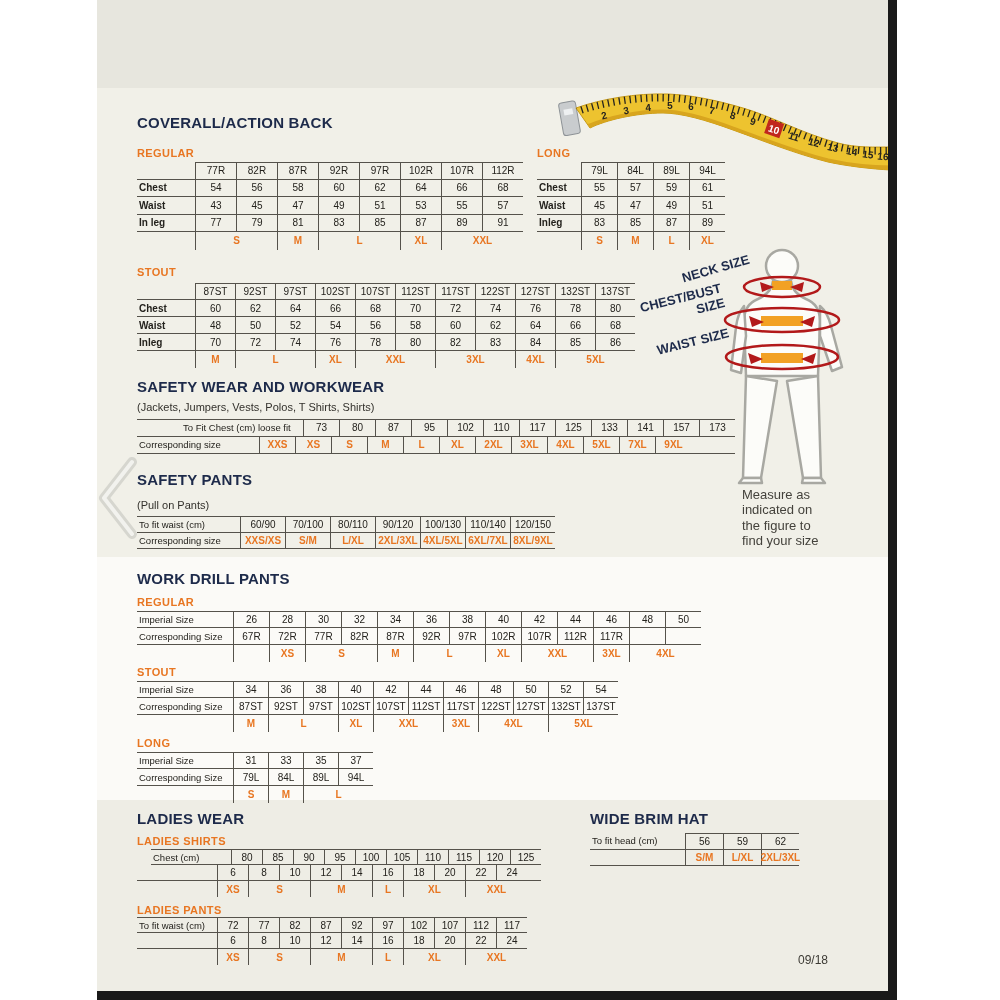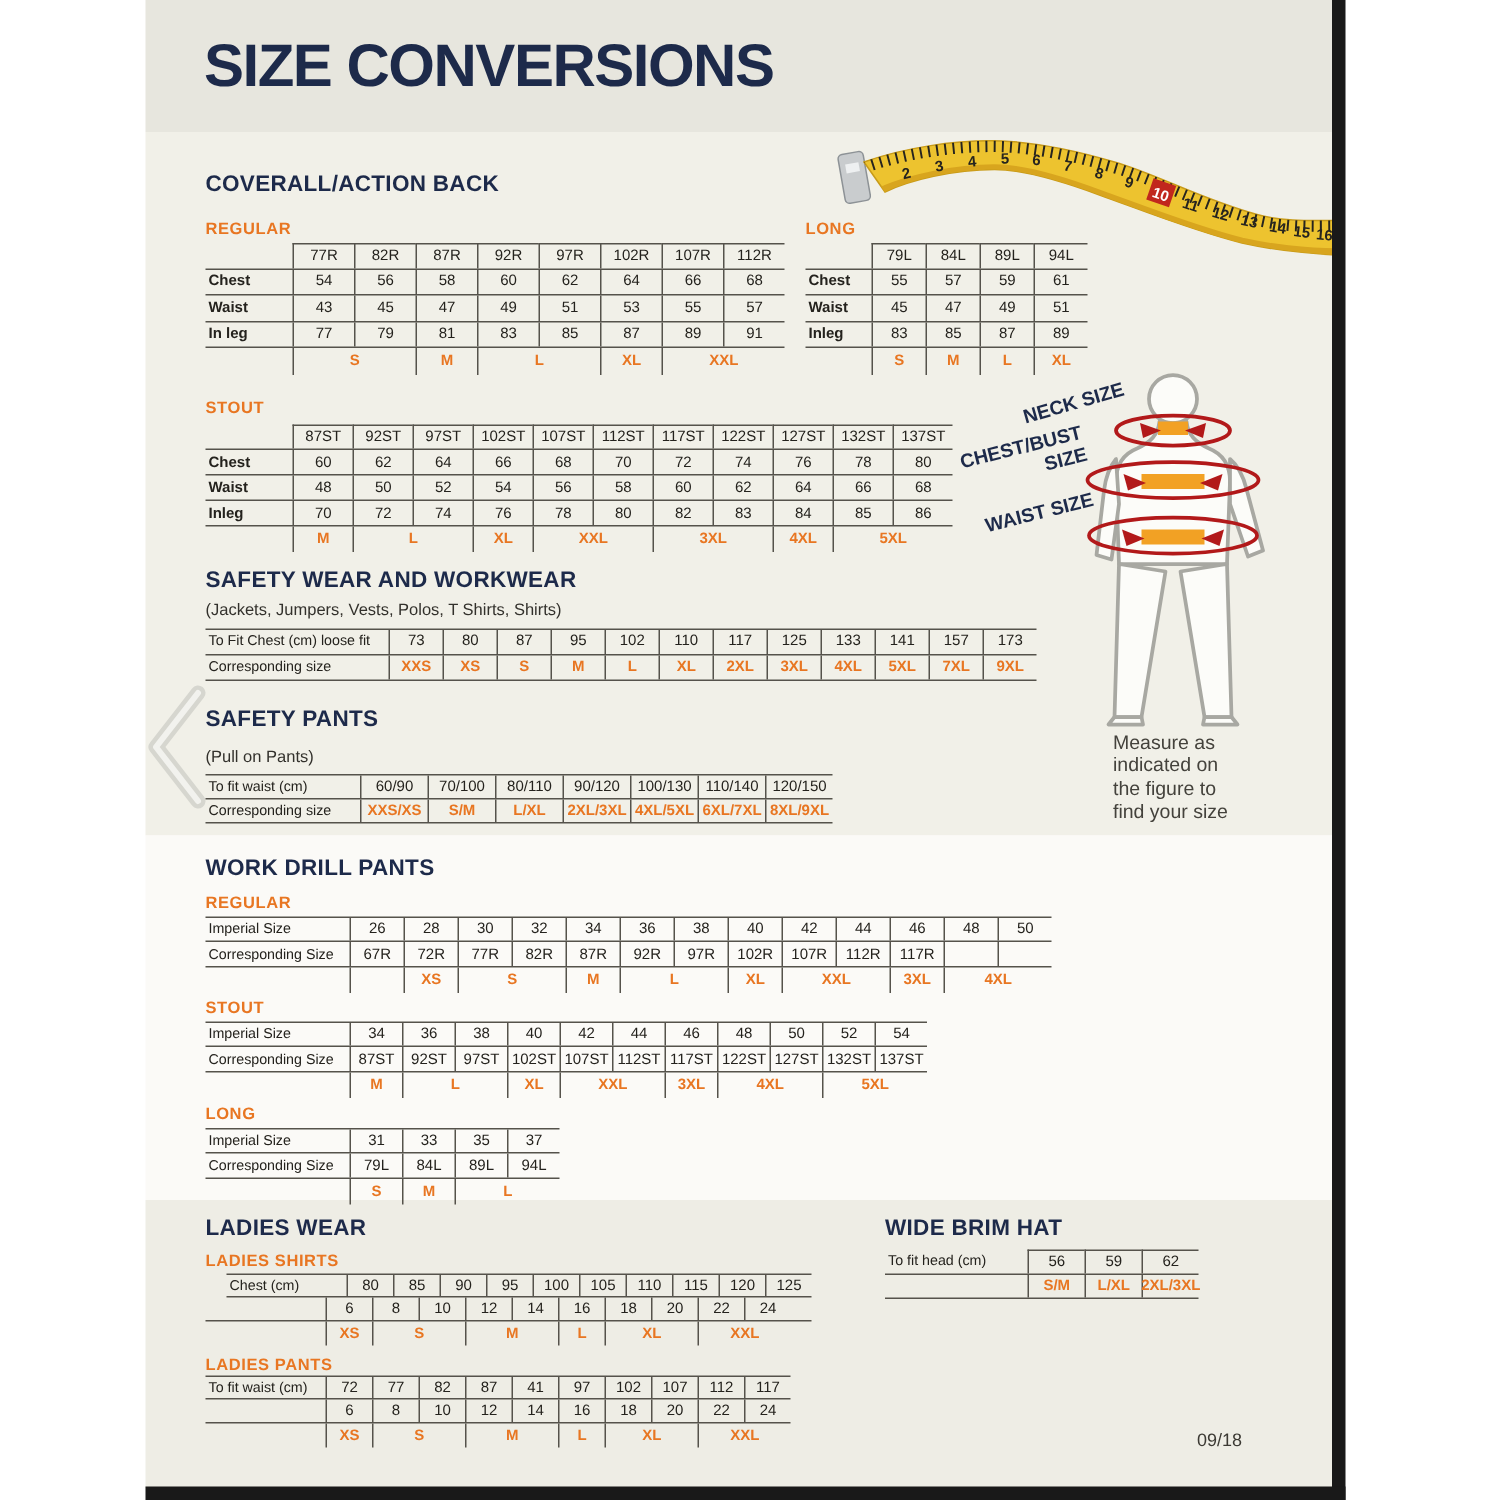--- a/index.html
+++ b/index.html
@@ -55,21 +55,20 @@
 
 <div id="canvas">
 
   <div class="band" id="band-top"></div>
   <div class="band" id="band-main"></div>
   <div class="band" id="band-white"></div>
   <div class="band" id="band-bottom"></div>
   <div id="right-line"></div>
   <div id="bottom-bar"></div>
 
-  <div class="abs" id="page-title">SIZE CONVERSIONS</div>
 
   <svg id="tape-svg" style="left:556px;top:78px;" width="342" height="100" viewBox="0 0 342 100">
     <defs>
       <clipPath id="tapeclip">
         <path d="M20,30 C45,21 80,15 112,16 C135,17 160,22 187,30 C215,38 245,55 282,65 C300,70 320,69 335,69 L335,92 C315,91 290,88 272,84 C240,76 205,62 177,52 C150,42 125,35 107,35 C80,35 50,42 34,50 Z"></path>
       </clipPath>
     </defs>
     <g transform="rotate(-10 18 40)">
       <rect x="5" y="23" width="17" height="33" rx="3" fill="#c9ccce" stroke="#8d9296"></rect>
       <rect x="9" y="30" width="9" height="6" fill="#eef0f1"></rect>
@@ -289,21 +288,21 @@
   </svg>
   <div class="fig-label" style="left:681px;top:261px;transform:rotate(-16deg);">NECK SIZE</div>
   <div class="fig-label" style="left:634px;top:291px;width:90px;text-align:right;transform:rotate(-14deg);">CHEST/BUST SIZE</div>
   <div class="fig-label" style="left:656px;top:334px;transform:rotate(-14deg);">WAIST SIZE</div>
   <div id="fig-caption">Measure as indicated on the figure to find your size</div>
 
   <div class="abs heading" style="left:137px;top:378px;">SAFETY WEAR AND WORKWEAR</div>
   <div class="abs note" style="left:137px;top:401px;">(Jackets, Jumpers, Vests, Polos, T Shirts, Shirts)</div>
   <div class="ttable" style="left:137px;top:419px;">
       <div class="trow tfull" style="height: 17.5px;">
-        <div class="tlabel" style="width: 122px;">To Fit Chest (cm) loose fit</div>
+        <div class="tlabel" style="width: 122px; margin-left: 44px;">To Fit Chest (cm) loose fit</div>
         <div class="tcell" style="width: 36px;">73</div>
         <div class="tcell" style="width: 36px;">80</div>
         <div class="tcell" style="width: 36px;">87</div>
         <div class="tcell" style="width: 36px;">95</div>
         <div class="tcell" style="width: 36px;">102</div>
         <div class="tcell" style="width: 36px;">110</div>
         <div class="tcell" style="width: 36px;">117</div>
         <div class="tcell" style="width: 36px;">125</div>
         <div class="tcell" style="width: 36px;">133</div>
         <div class="tcell" style="width: 36px;">141</div>
@@ -512,21 +511,21 @@
     </div>
 
   <div class="abs sublabel" style="left:137px;top:904px;">LADIES PANTS</div>
   <div class="ttable" style="left:137px;top:917px;">
       <div class="trow tfull" style="height: 16px;">
         <div class="tlabel" style="width: 80px;">To fit waist (cm)</div>
         <div class="tcell" style="width: 31px;">72</div>
         <div class="tcell" style="width: 31px;">77</div>
         <div class="tcell" style="width: 31px;">82</div>
         <div class="tcell" style="width: 31px;">87</div>
-        <div class="tcell" style="width: 31px;">41</div>
+        <div class="tcell" style="width: 31px;">92</div>
         <div class="tcell" style="width: 31px;">97</div>
         <div class="tcell" style="width: 31px;">102</div>
         <div class="tcell" style="width: 31px;">107</div>
         <div class="tcell" style="width: 31px;">112</div>
         <div class="tcell" style="width: 31px;">117</div>
       </div>
       <div class="trow" style="height: 16px;">
         <div class="tlabel" style="width: 80px;"></div>
         <div class="tcell" style="width: 31px;">6</div>
         <div class="tcell" style="width: 31px;">8</div>

